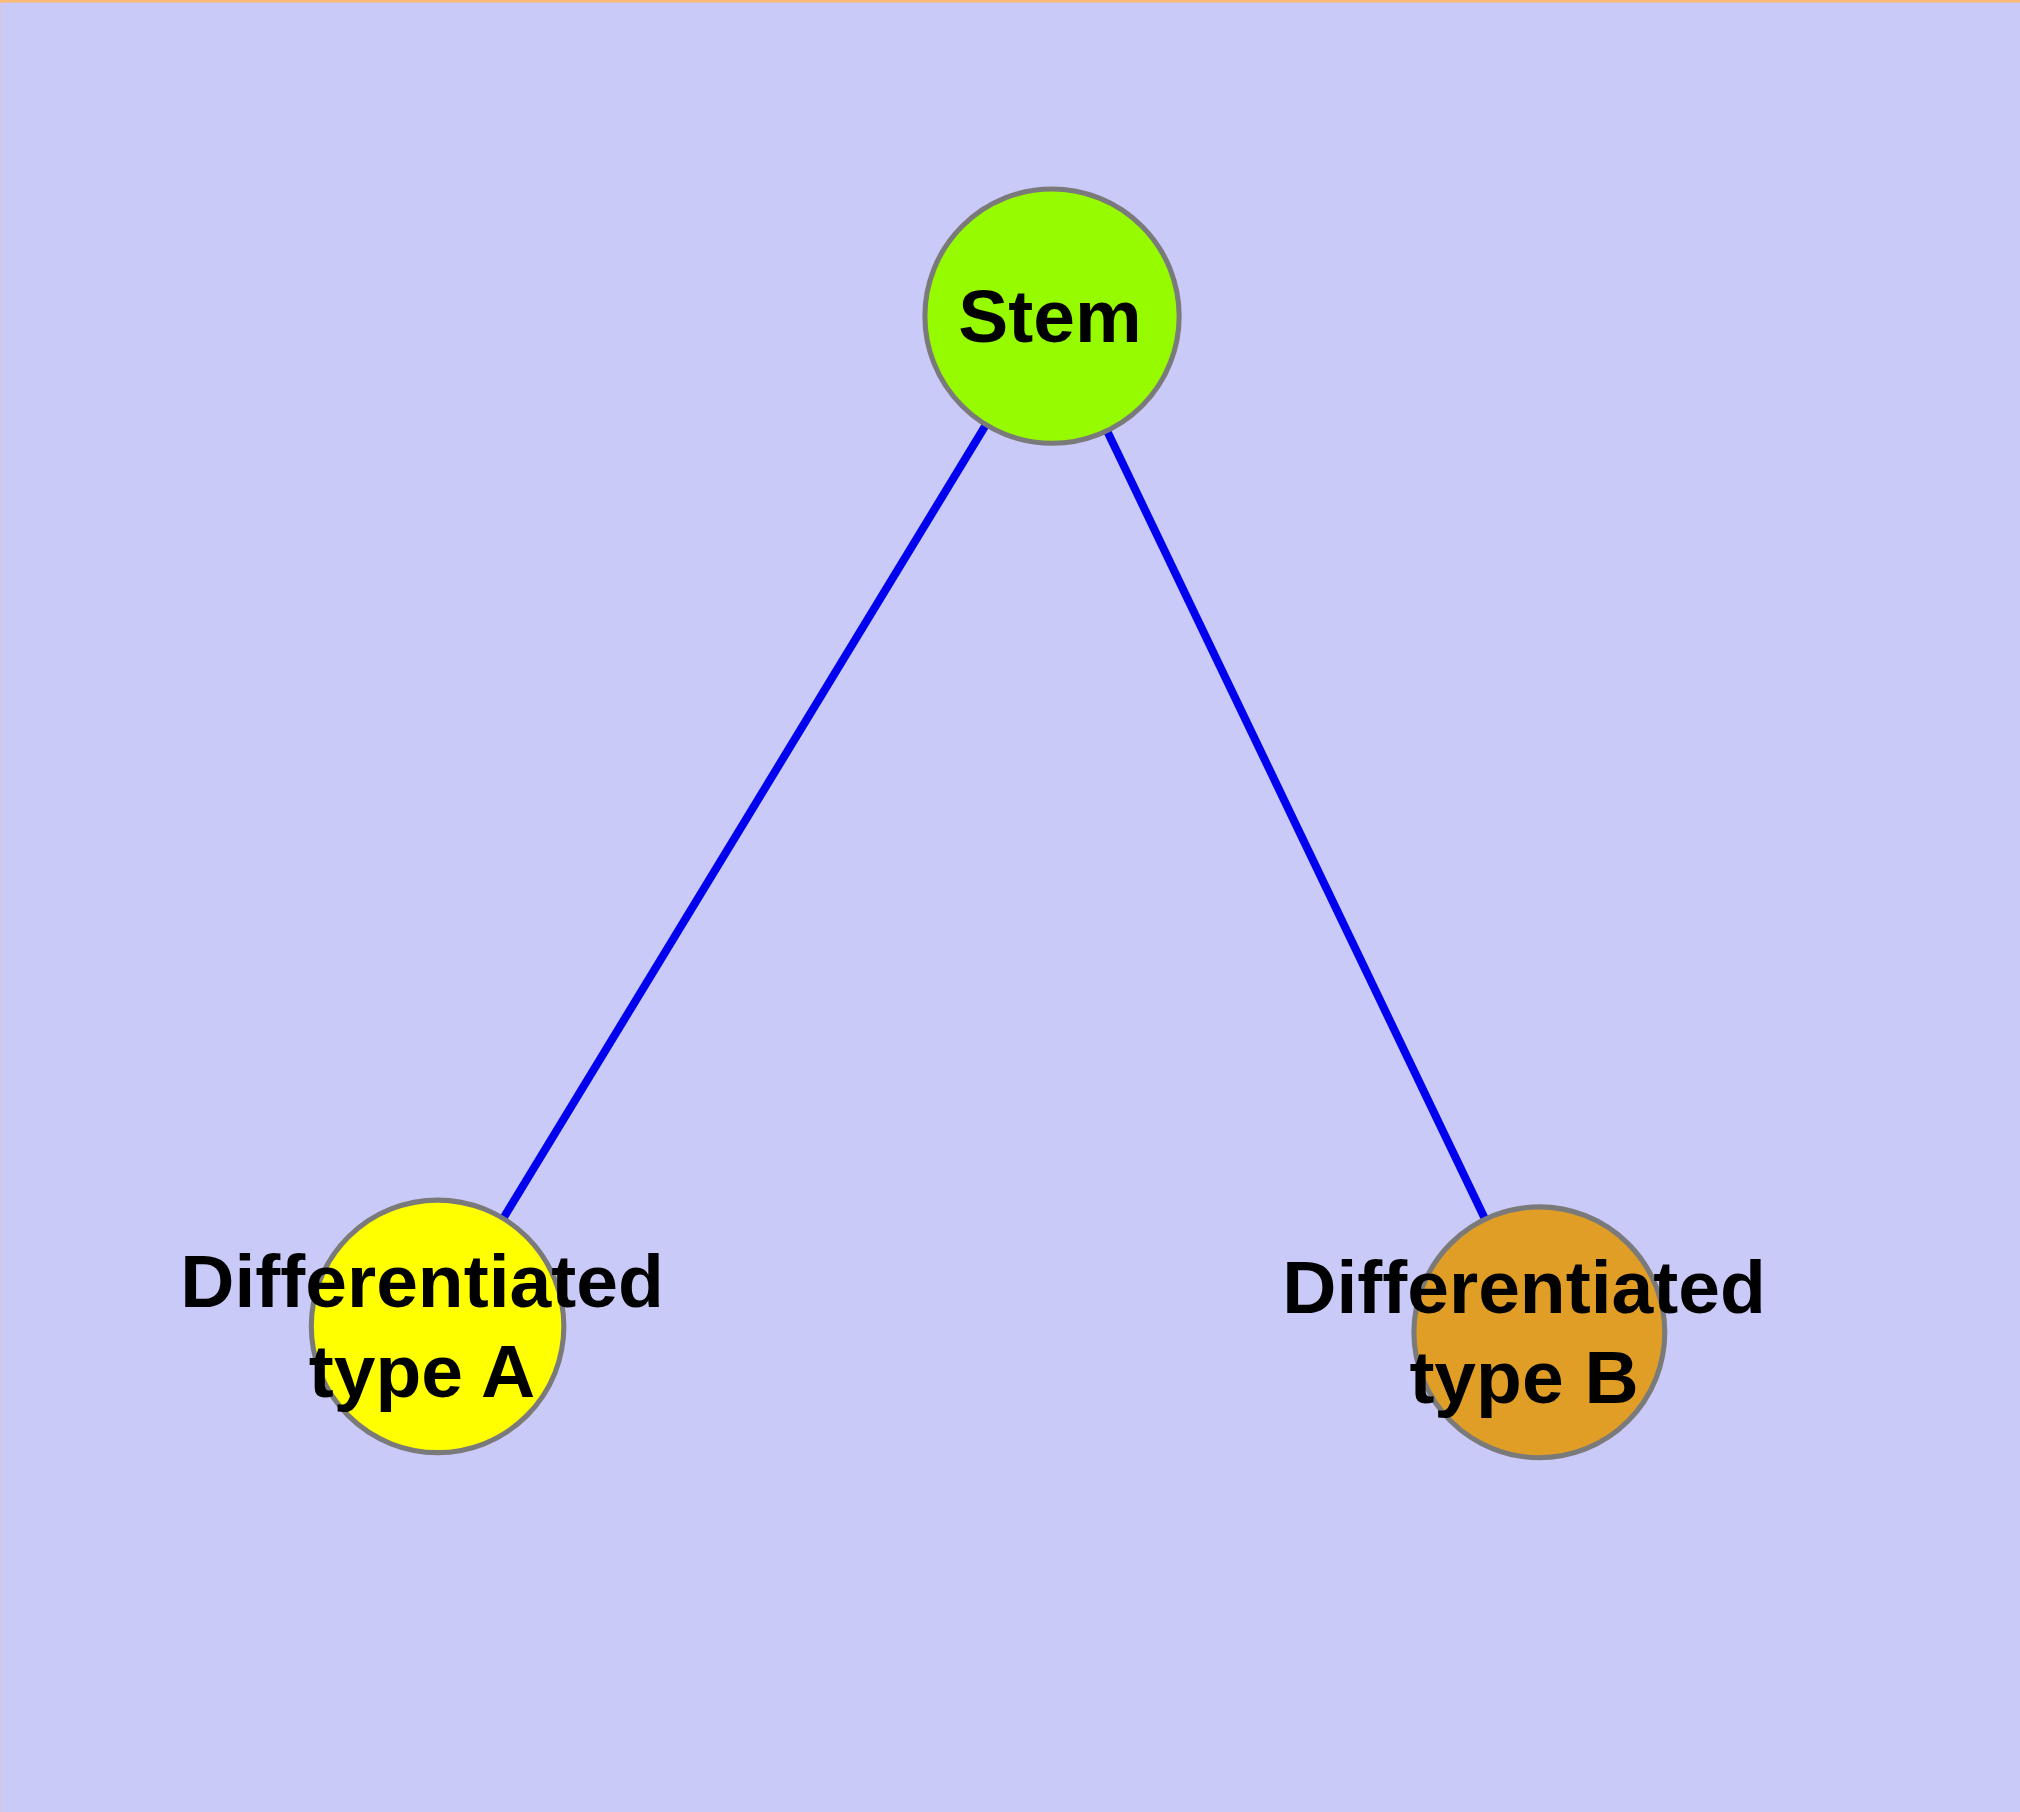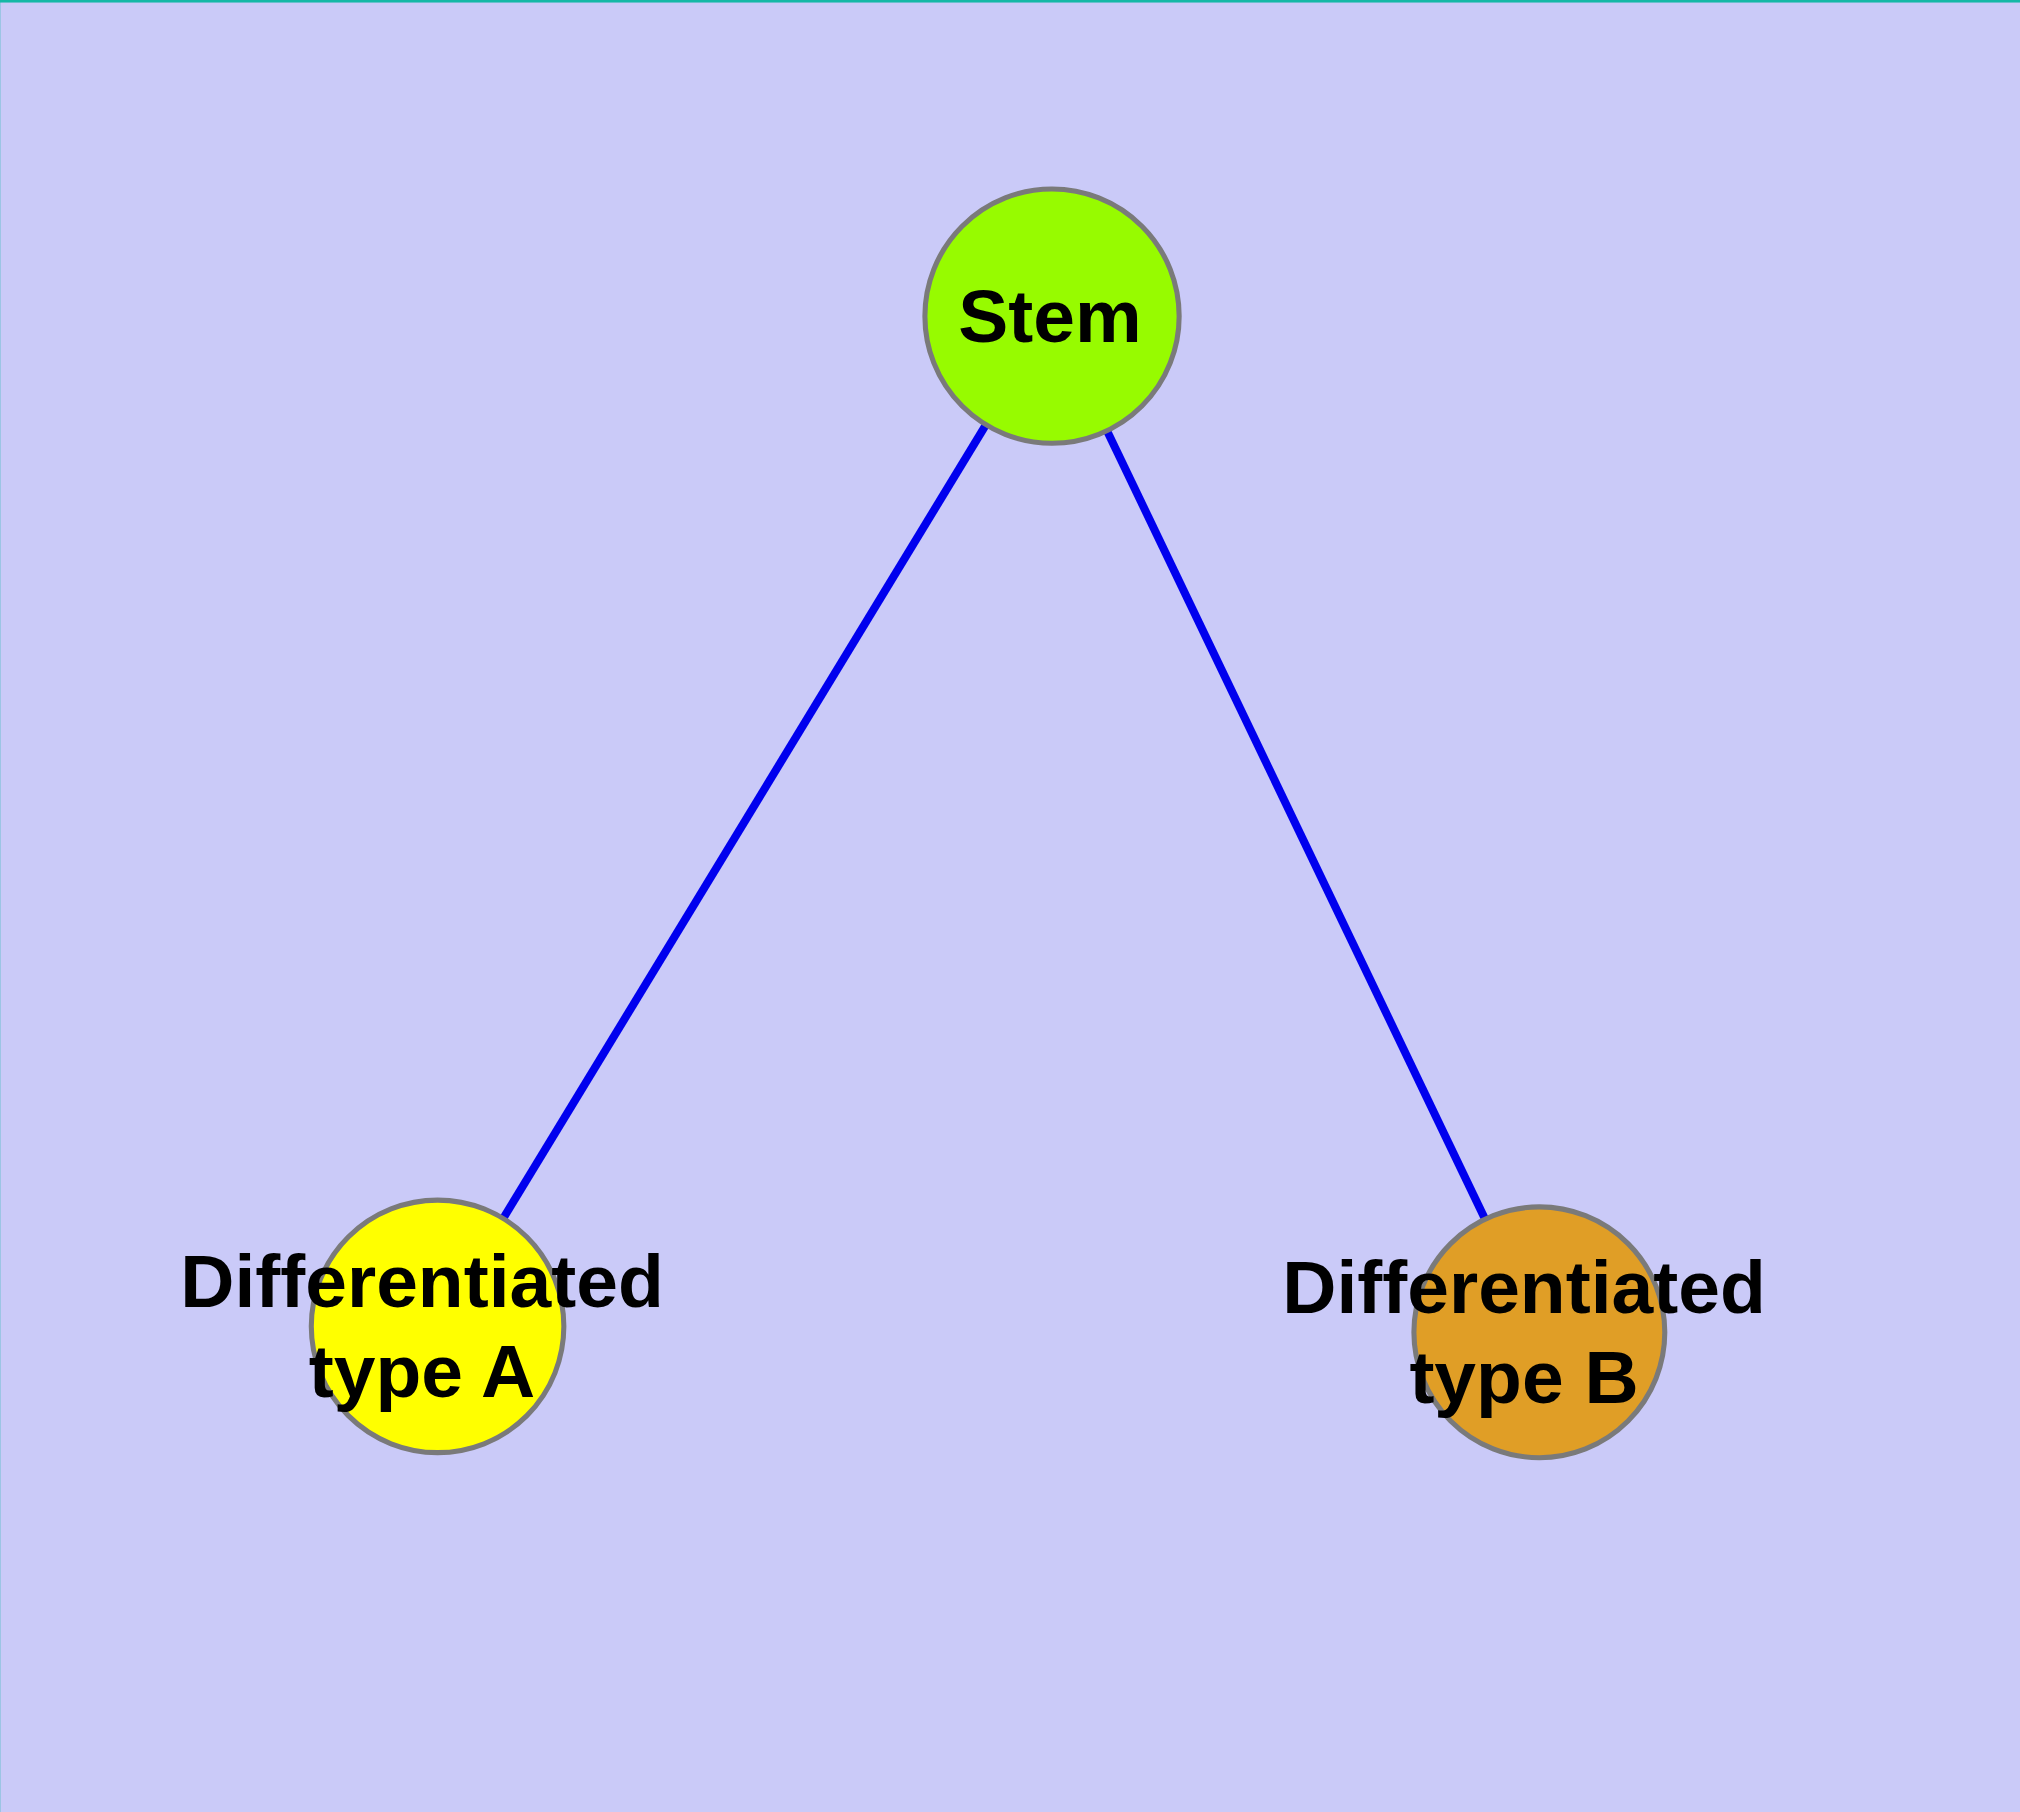--- a/index.html
+++ b/index.html
@@ -1,20 +1,20 @@
 <!DOCTYPE html>
 <html style="font-size:13.6px"><head>
 <meta charset="utf-8">
 <style>
   html, body { margin: 0; padding: 0; background: #ffffff; }
   .canvas {
     position: relative;
     width: 2021px;
     height: 1812px;
-    background: #14b8a6;
+    background: #fdba74;
     overflow: hidden;
     font-family: "Liberation Sans", sans-serif;
   }
   .graph-svg { position: absolute; left: 0; top: 0; }
   .node-label {
     position: absolute;
     transform: translate(-50%, -50%);
     color: #000000;
     font-weight: bold;
     font-size: 75px;

